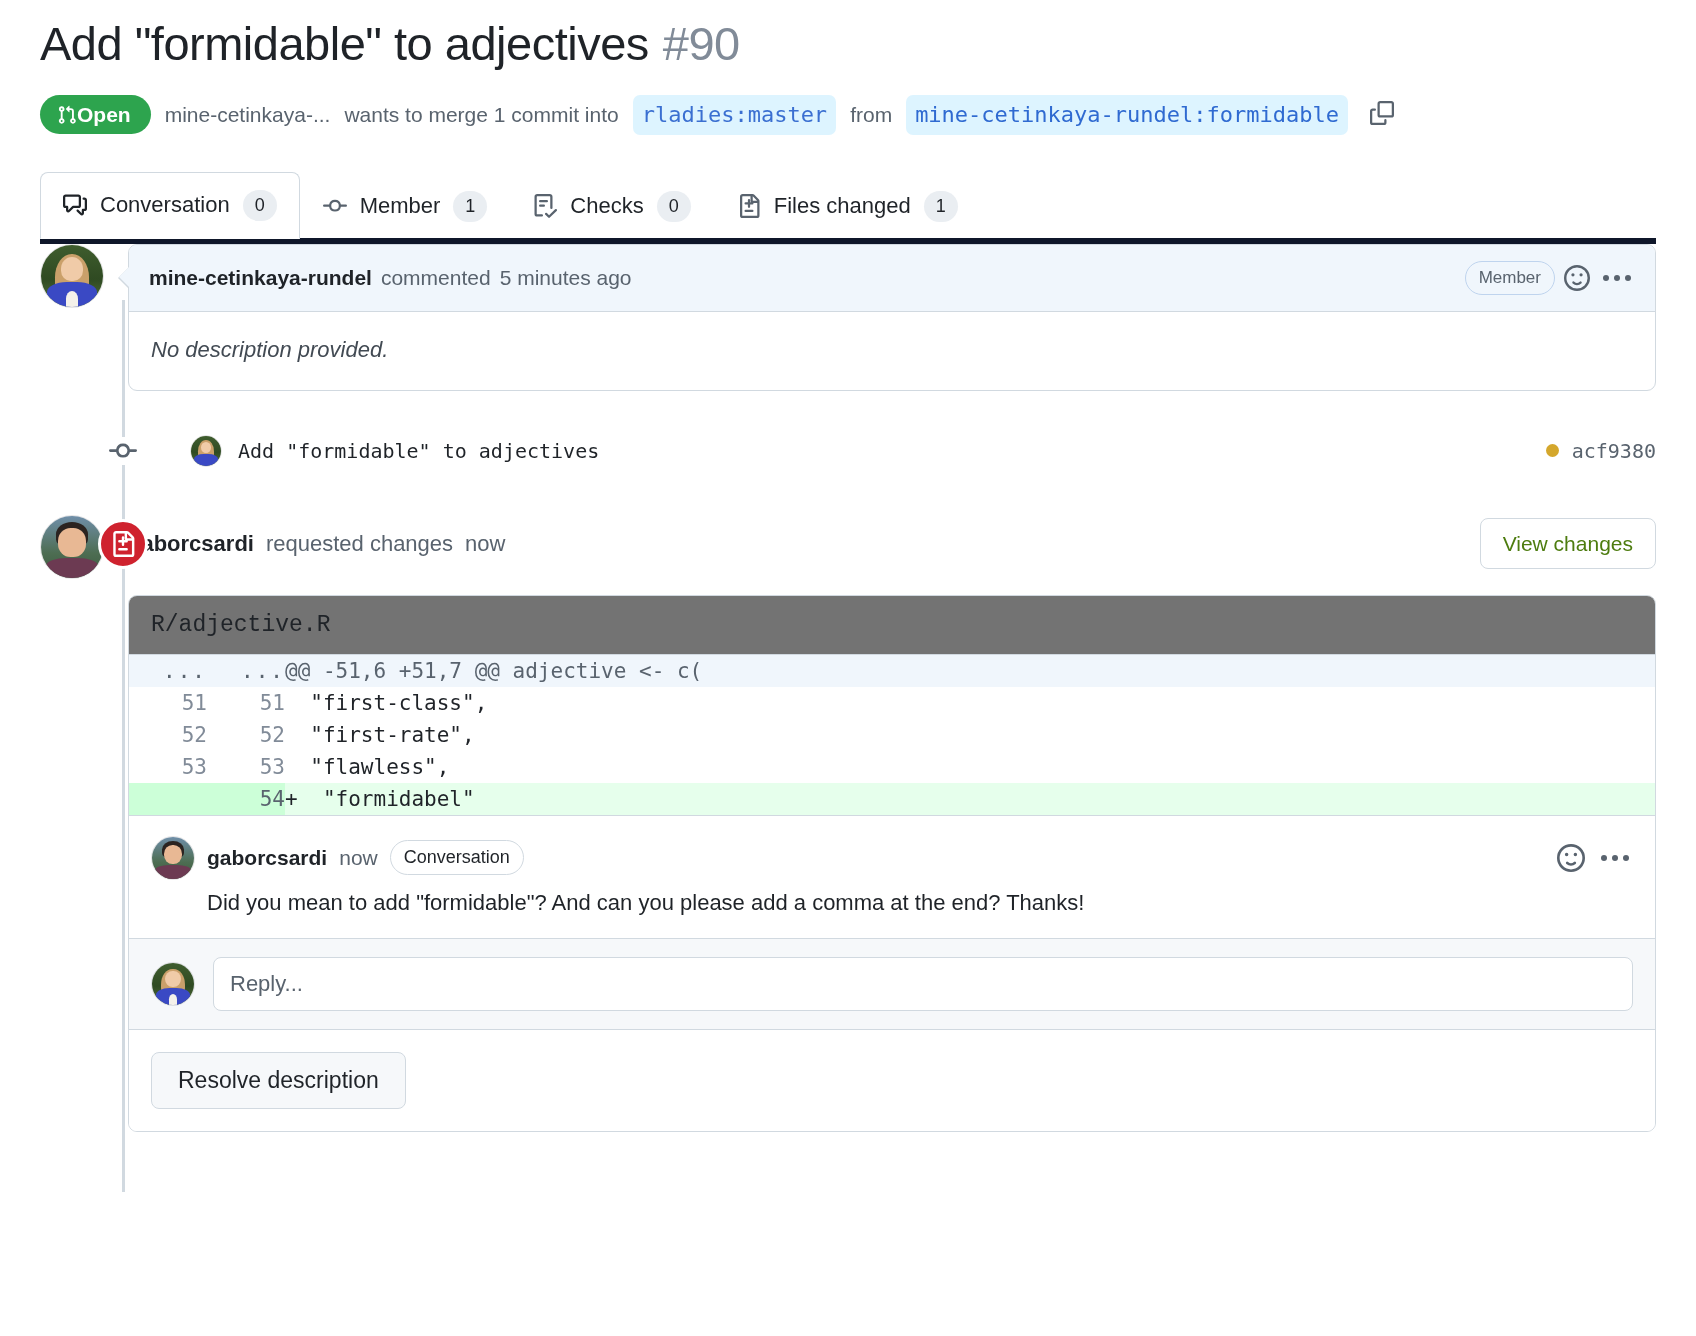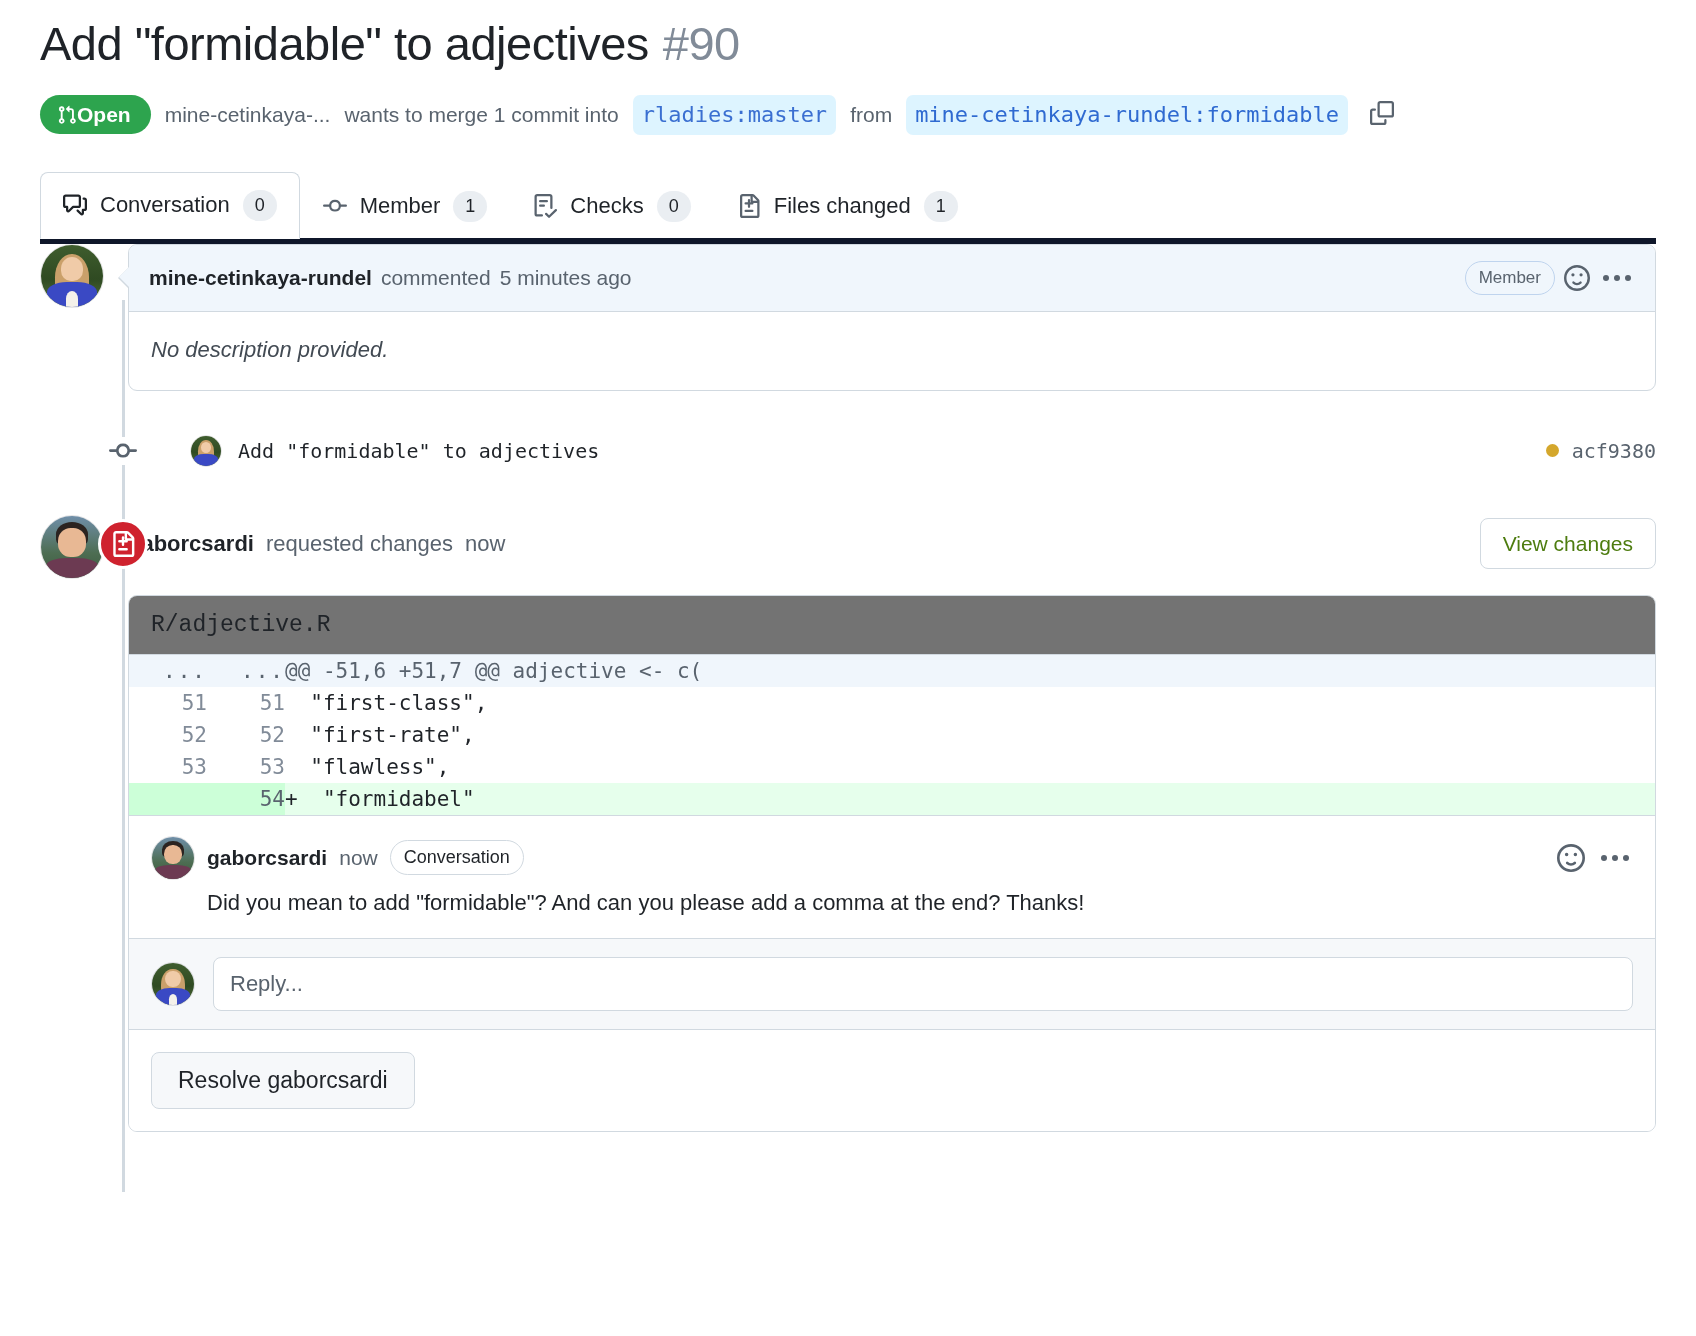--- a/index.html
+++ b/index.html
@@ -628,20 +628,20 @@
                 <span style="position:absolute;left:22%;top:14%;width:56%;height:78%;background:#caa06a;border-radius:48% 48% 40% 40%;"></span>
                 <span style="position:absolute;left:32%;top:20%;width:36%;height:38%;background:#f0cba8;border-radius:50%;"></span>
                 <span style="position:absolute;left:10%;bottom:0;width:80%;height:40%;background:#3a49c4;border-radius:40% 40% 0 0;"></span>
                 <span style="position:absolute;left:40%;bottom:0;width:20%;height:26%;background:#f4f1ea;border-radius:50% 50% 0 0;"></span>
               </span>
             </span>
             <input class="reply-input" type="text" placeholder="Reply..." style="">
           </div>
 
           <div class="resolve-row">
-            <button class="resolve-btn">Resolve gaborcsardi</button>
+            <button class="resolve-btn">Resolve description</button>
           </div>
         </div>
       </div>
     </div>
 
   </div>
 </div>
 
 </body></html>

